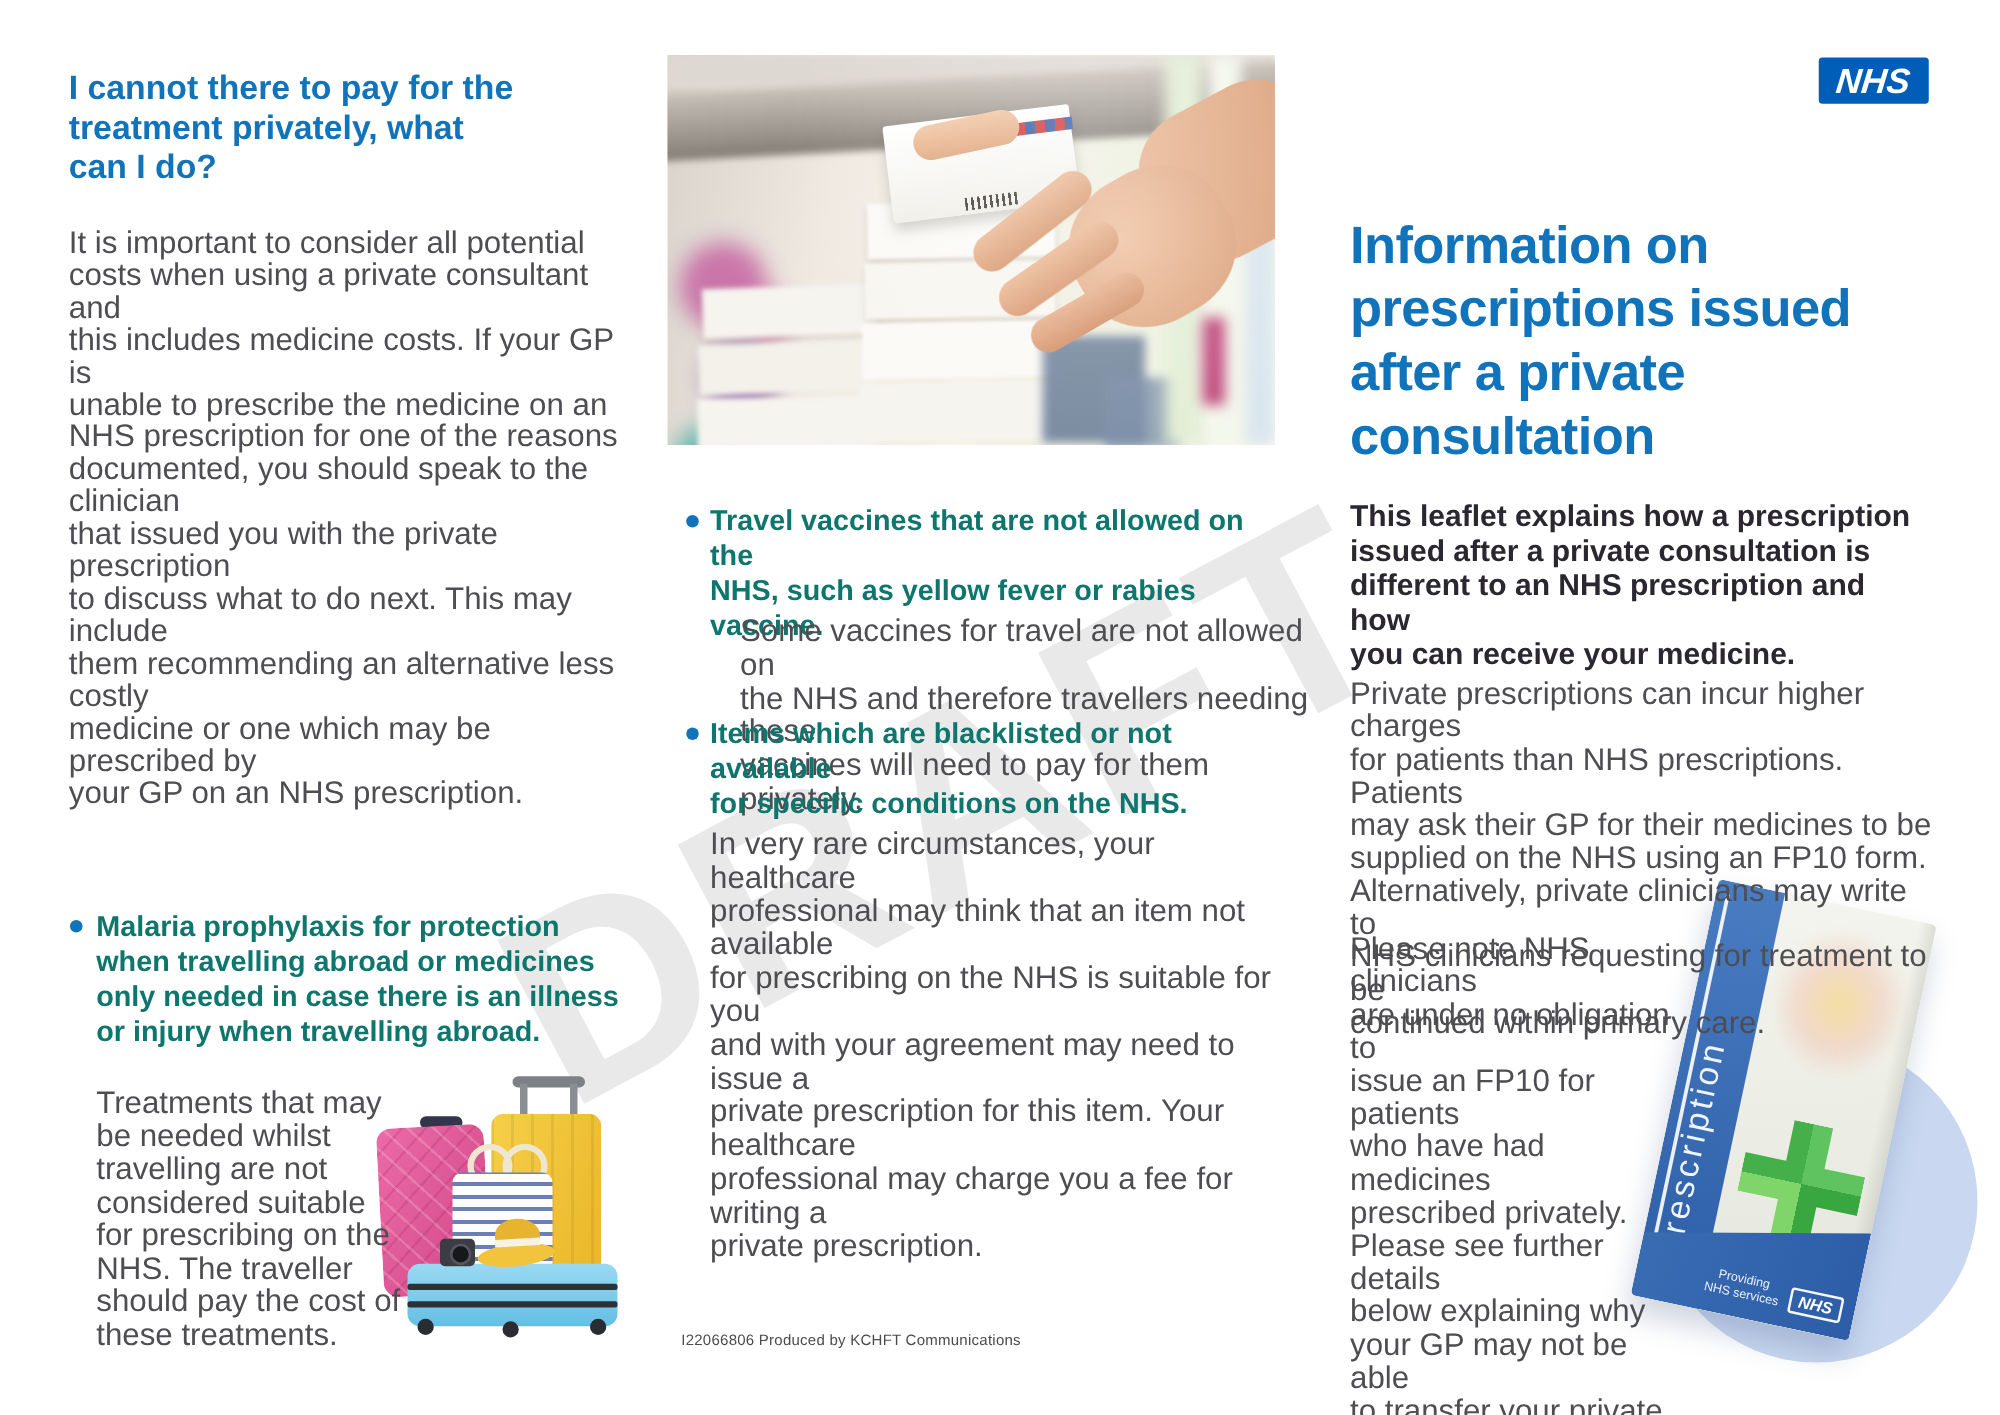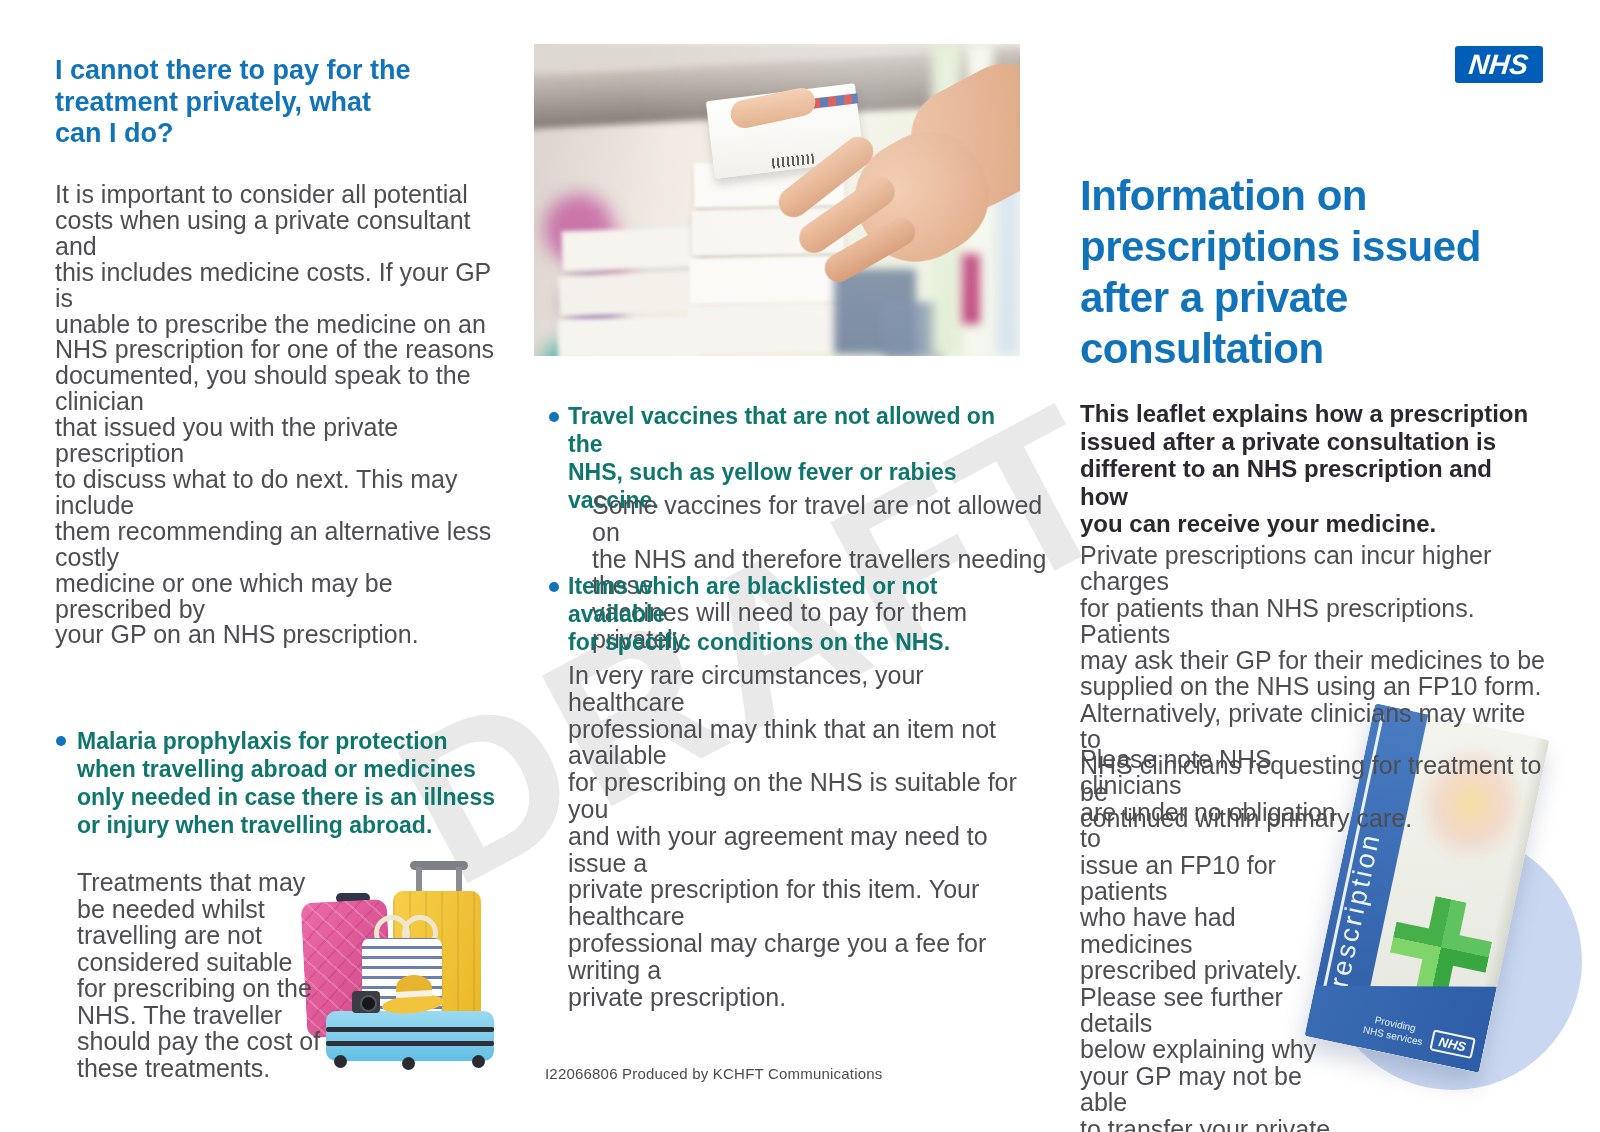--- a/index.html
+++ b/index.html
@@ -11,21 +11,21 @@
   .h-blue{position:absolute;color:#1173b9;font-weight:700;font-size:27px;line-height:31.5px;
       white-space:pre-line;z-index:2;}
   .body-t{position:absolute;color:#4e4e52;font-size:25px;line-height:25.9px;white-space:pre-line;z-index:2;margin-top:24px;}
   .bold-t{position:absolute;color:#0f766e;font-weight:700;font-size:23px;line-height:28px;
       white-space:pre-line;z-index:2;}
   .dot{position:absolute;width:10px;height:10px;border-radius:50%;background:#1173b9;z-index:2;}
   .r-title{position:absolute;left:1080px;top:170px;width:470px;color:#1173b9;font-weight:700;
       font-size:42px;line-height:51px;white-space:pre-line;z-index:2;letter-spacing:-0.5px;}
   .r-intro{position:absolute;left:1080px;top:400px;width:460px;color:#2a2730;font-weight:700;
       font-size:24px;line-height:27.5px;white-space:pre-line;z-index:2;}
-  .footer-t{position:absolute;left:545px;top:1065px;font-size:15px;color:#4b4b4b;z-index:2;letter-spacing:.2px;}
+  .footer-t{position:absolute;left:545px;top:1065px;font-size:12px;color:#4b4b4b;z-index:2;letter-spacing:.2px;}
   
   .nhs-logo{position:absolute;left:1455px;top:46px;width:88px;height:37px;background:#005eb8;
       border-radius:3px;display:flex;align-items:center;justify-content:center;z-index:2;}
   .nhs-logo span{color:#fff;font-weight:700;font-style:italic;font-size:28px;transform:skewX(-6deg);}
   
   .scene i{position:absolute;display:block;}
   .scene{position:absolute;z-index:1;}
   
   .photo{left:534px;top:44px;width:486px;height:312px;overflow:hidden;background:#efeae2;}
   

